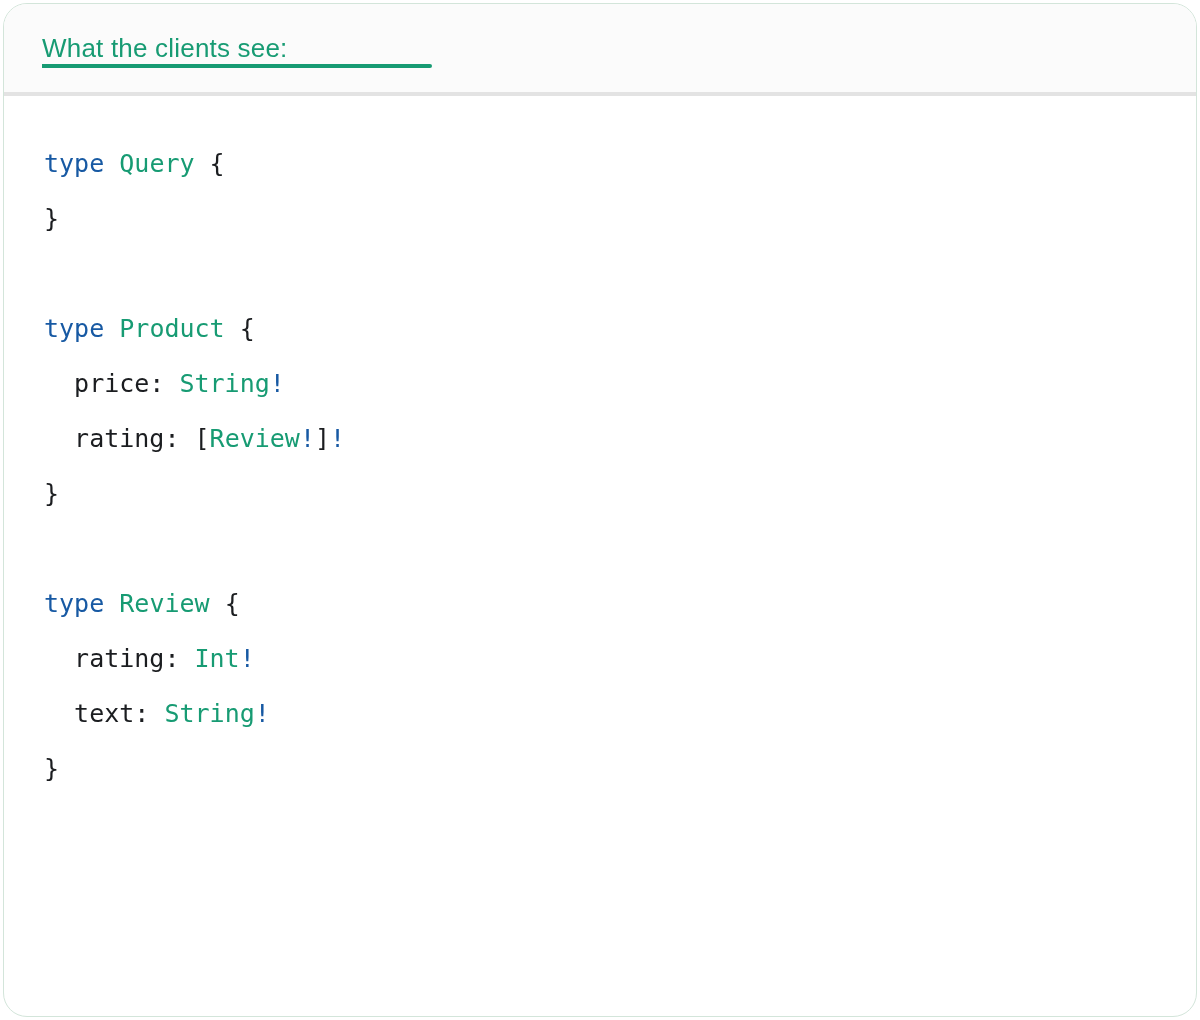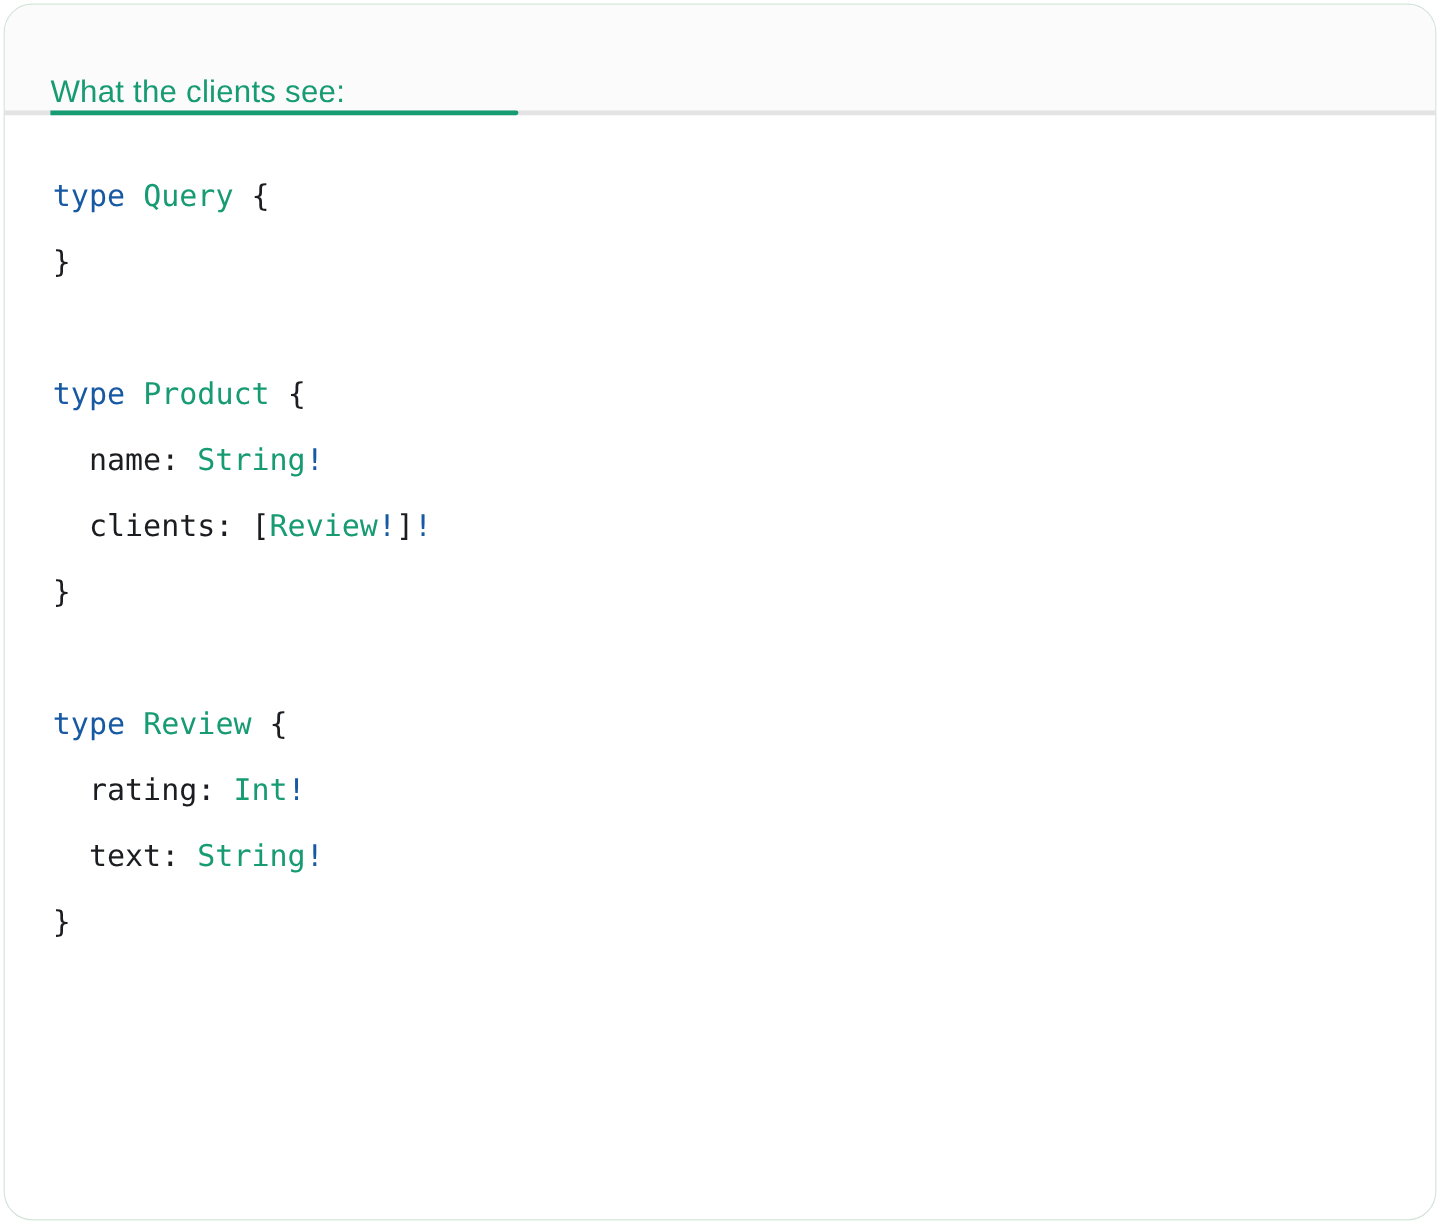--- a/index.html
+++ b/index.html
@@ -29,21 +29,21 @@
     border: 1.5px solid var(--card-border);
     border-radius: 24px;
     overflow: hidden;
   }
   .card-header {
     position: relative;
     height: 92px;
     background: var(--header-bg);
     border-bottom: 4px solid var(--divider);
     display: flex;
-    align-items: flex-end;
+    align-items: center;
     padding-left: 38px;
   }
   .tab {
     position: relative;
     color: var(--green);
     font-size: 26px;
     font-weight: 500;
     letter-spacing: 0.2px;
     cursor: pointer;
   }
@@ -80,22 +80,22 @@
     <div class="tab">
       <span>What the clients see:</span>
       <span class="tab-indicator"></span>
     </div>
   </div>
   <div class="code-block" id="code-block">
       <div class="code-line"><span class="tok-keyword">type</span><span class="tok-plain"> </span><span class="tok-type">Query</span><span class="tok-plain"> {</span></div>
       <div class="code-line"><span class="tok-plain">}</span></div>
       <div class="code-line"></div>
       <div class="code-line"><span class="tok-keyword">type</span><span class="tok-plain"> </span><span class="tok-type">Product</span><span class="tok-plain"> {</span></div>
-      <div class="code-line"><span class="tok-plain">  name: </span><span class="tok-type">String</span><span class="tok-bang">!</span></div>
-      <div class="code-line"><span class="tok-plain">  clients: [</span><span class="tok-type">Review</span><span class="tok-bang">!</span><span class="tok-plain">]</span><span class="tok-bang">!</span></div>
+      <div class="code-line"><span class="tok-plain">  price: </span><span class="tok-type">String</span><span class="tok-bang">!</span></div>
+      <div class="code-line"><span class="tok-plain">  rating: [</span><span class="tok-type">Review</span><span class="tok-bang">!</span><span class="tok-plain">]</span><span class="tok-bang">!</span></div>
       <div class="code-line"><span class="tok-plain">}</span></div>
       <div class="code-line"></div>
       <div class="code-line"><span class="tok-keyword">type</span><span class="tok-plain"> </span><span class="tok-type">Review</span><span class="tok-plain"> {</span></div>
       <div class="code-line"><span class="tok-plain">  rating: </span><span class="tok-type">Int</span><span class="tok-bang">!</span></div>
       <div class="code-line"><span class="tok-plain">  text: </span><span class="tok-type">String</span><span class="tok-bang">!</span></div>
       <div class="code-line"><span class="tok-plain">}</span></div>
     </div>
 </div>
 
 </body></html>

